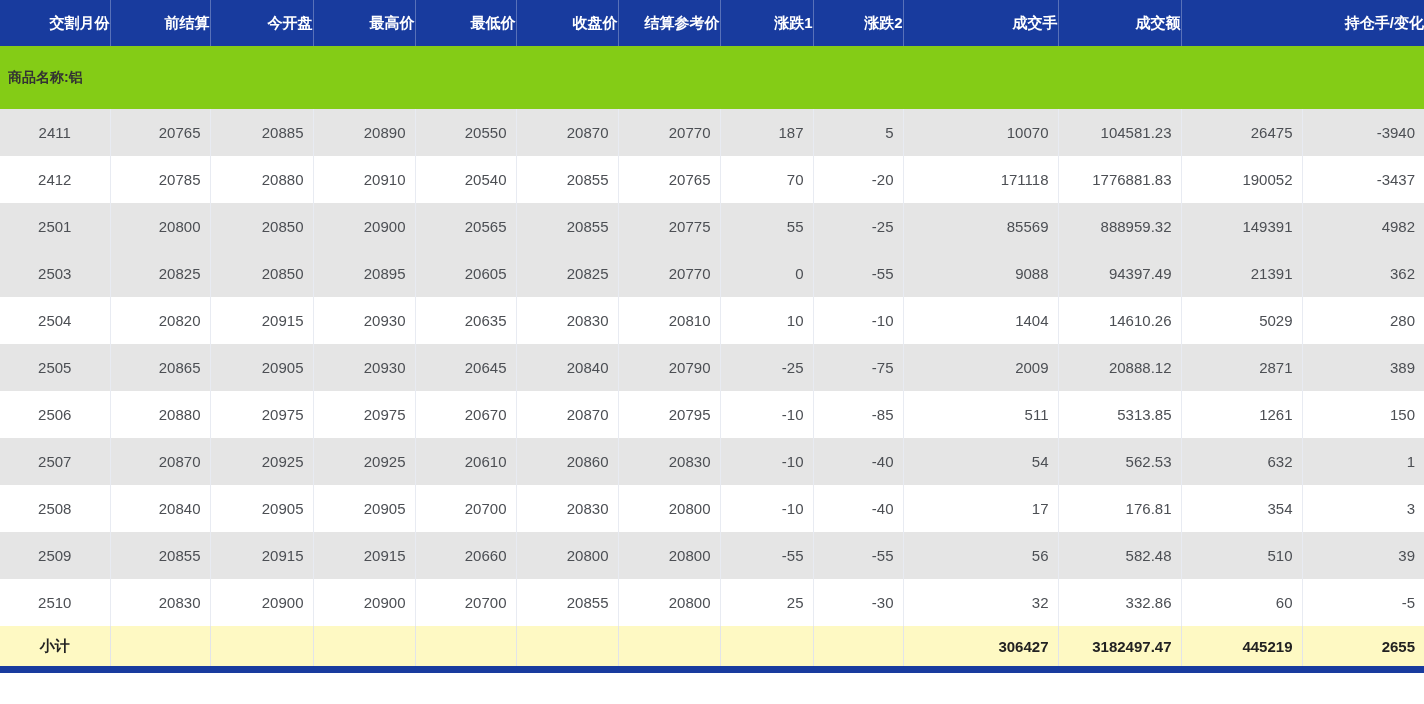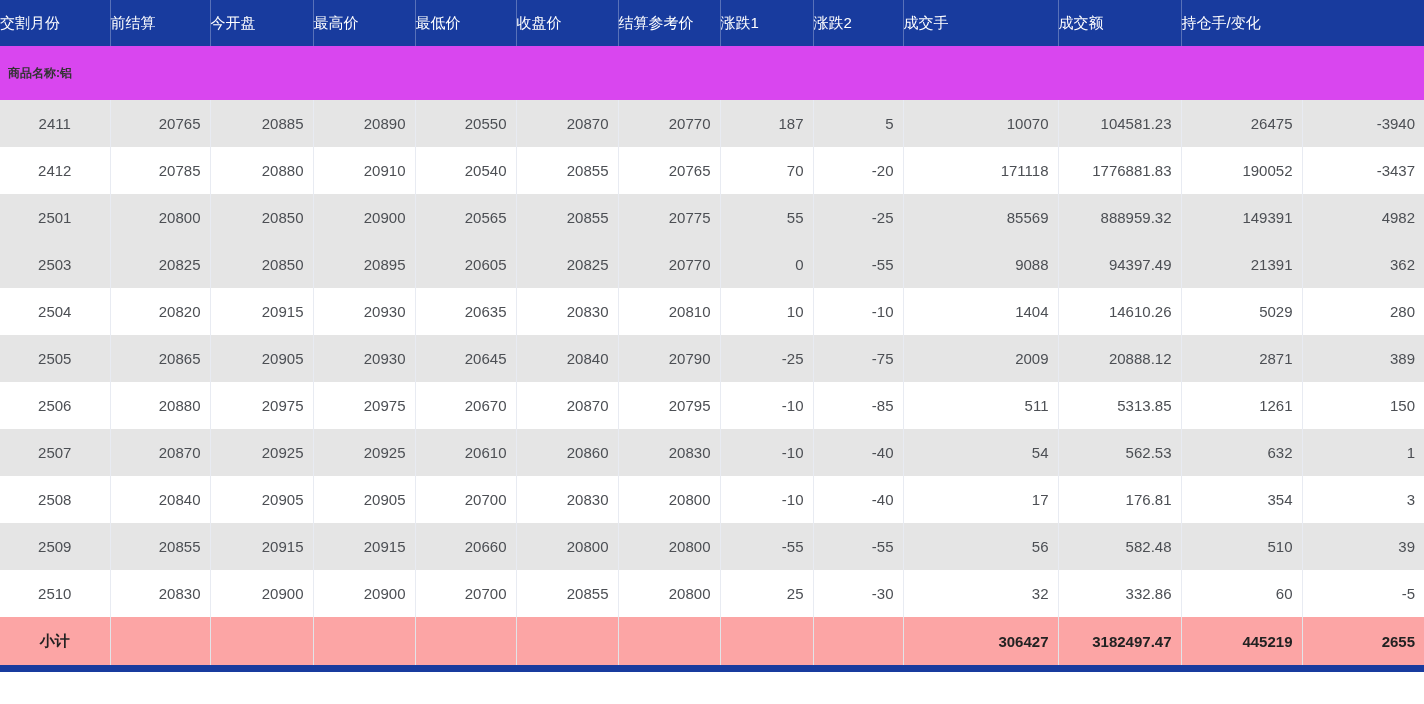--- a/index.html
+++ b/index.html
@@ -10,53 +10,53 @@
     overflow: hidden;
   }
   table.quotes {
     width: 1424px;
     table-layout: fixed;
     border-collapse: collapse;
   }
   thead th {
     background: #183b9e;
     color: #ffffff;
-    font-weight: normal;
+    font-weight: bold;
     font-size: 15px;
     height: 46px;
-    text-align: left;
+    text-align: right;
     border-right: 1px solid rgba(255,255,255,0.28);
     white-space: nowrap;
   }
   thead th:last-child { border-right: none; }
   td.group-cell {
-    background: #d946ef;
-    height: 54px;
+    background: #84cc16;
+    height: 63px;
     font-weight: bold;
-    font-size: 12px;
+    font-size: 14px;
     color: #333333;
     text-align: left;
     padding-left: 8px;
   }
   tbody td.cell {
     height: 47px;
     font-size: 15px;
     color: #4c4f54;
     text-align: right;
     padding-right: 9px;
     border-right: 1px solid #e8ebf2;
     white-space: nowrap;
   }
   tbody td.cell:last-child { border-right: none; }
   tbody tr.odd  { background: #e5e5e5; }
   tbody tr.even { background: #ffffff; }
   tbody td.first { text-align: center; padding-right: 0; }
   tr.subtotal td {
-    background: #fca5a5;
-    height: 48px;
+    background: #fef9c3;
+    height: 40px;
     font-size: 15px;
     font-weight: bold;
     color: #222222;
     text-align: right;
     padding-right: 9px;
     border-right: 1px solid #e2e4e9;
     white-space: nowrap;
   }
   tr.subtotal td:last-child { border-right: none; }
   tr.subtotal td.first { text-align: center; padding-right: 0; }

